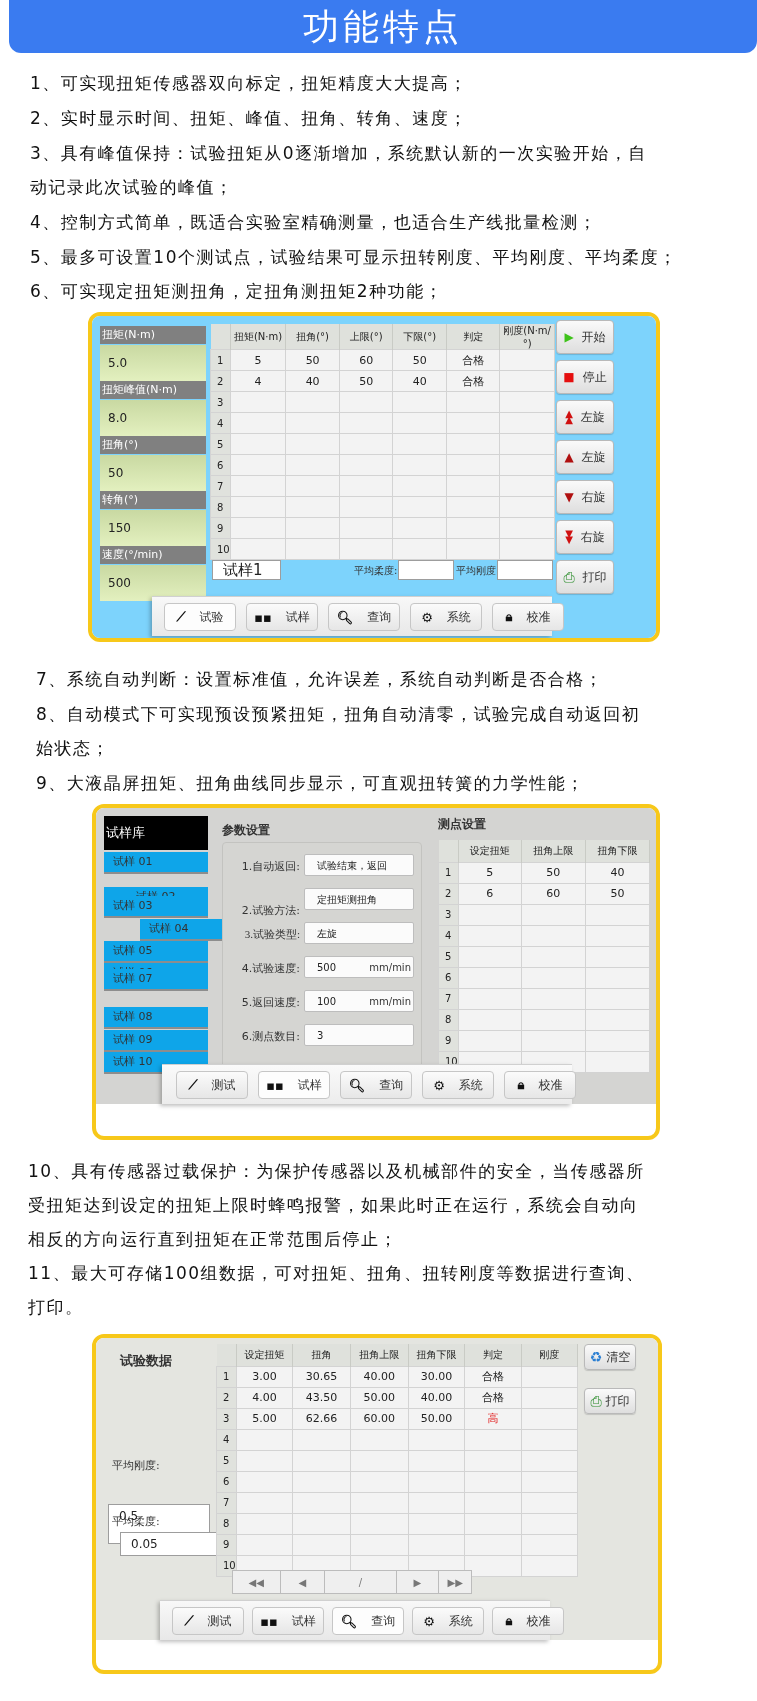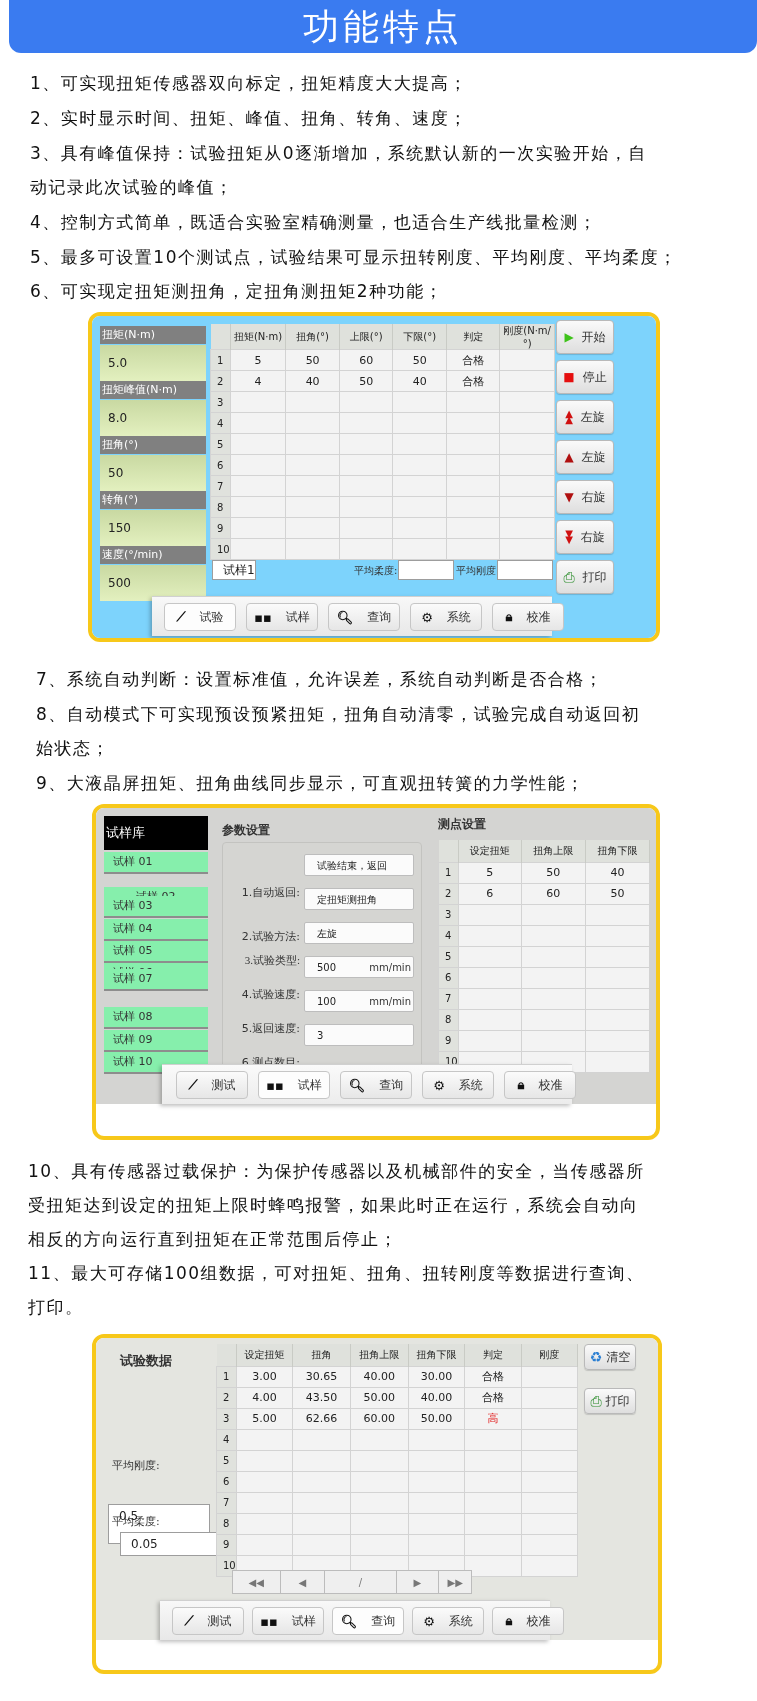--- a/index.html
+++ b/index.html
@@ -51,24 +51,24 @@
   .nico { font-size: 13px; font-weight: bold; color: #111; }
 
   
   .rl { position: absolute; left: 8px; width: 106px; height: 18px; background: #808080; color: #fff; font-size: 11px; line-height: 18px; padding-left: 2px; }
   .rv { position: absolute; left: 8px; width: 106px; background: linear-gradient(#c9d9a2, #e3f0bf); color: #222; font-size: 12px; padding-left: 8px; }
   .inputbox { position: absolute; background: #fff; border: 1px solid #9d9d9d; font-size: 10px; color: #222; padding-left: 10px; }
   .lbl { position: absolute; font-size: 10px; color: #333; }
 
   
   .lib-head { position: absolute; left: 8px; top: 8px; width: 104px; height: 34px; background: #000; color: #fff; font-size: 13px; line-height: 34px; padding-left: 2px; }
-  .lib-item { position: absolute; left: 8px; width: 104px; height: 22px; background: #86efac; border-bottom: 2px solid #8d8d8d; font-size: 11px; line-height: 20px; padding-left: 9px; color: #333; }
+  .lib-item { position: absolute; left: 8px; width: 104px; height: 22px; background: #0ea5e9; border-bottom: 2px solid #8d8d8d; font-size: 11px; line-height: 20px; padding-left: 9px; color: #333; }
   .sec-title { position: absolute; font-size: 12px; font-weight: bold; color: #333; }
   .param-box { position: absolute; background: #d5d5d2; border: 1px solid #c3c3c0; border-radius: 4px; }
-  .plabel { position: absolute; font-size: 11px; color: #333; text-align: right; width: 90px; margin-top: 26px; }
+  .plabel { position: absolute; font-size: 11px; color: #333; text-align: right; width: 90px; }
   .pfield { position: absolute; background: #fbfbfb; border: 1px solid #bdbdbd; border-radius: 2px; font-size: 10px; color: #222; padding-left: 12px; line-height: 22px; height: 22px; width: 110px; }
   .unit { position: absolute; right: 2px; font-size: 10px; color: #333; }
 
   
   .pager { position: absolute; height: 24px; display: flex; border: 1px solid #bcbcbc; background: #efefef; }
   .pager div { border-right: 1px solid #bcbcbc; display: flex; align-items: center; justify-content: center; font-size: 10px; color: #777; }
   .pager div:last-child { border-right: none; }
 </style>
 </head>
 <body>
@@ -196,21 +196,21 @@
             <td></td>
             <td></td>
             <td></td>
             <td></td>
             <td></td>
             <td></td>
           </tr>
         </tbody>
     </table>
 
-    <div class="inputbox" style="left:120px; top:244px; width:44px; height:20px; line-height:18px; font-size:12px;">试样1</div>
+    <div class="inputbox" style="left:120px; top:244px; width:69px; height:20px; line-height:18px; font-size:15px;">试样1</div>
     <div class="lbl" style="left:262px; top:248px;">平均柔度:</div>
     <div class="inputbox" style="left:306px; top:244px; width:56px; height:20px;"></div>
     <div class="lbl" style="left:364px; top:248px;">平均刚度:</div>
     <div class="inputbox" style="left:405px; top:244px; width:56px; height:20px;"></div>
 
     <div class="sbtn" style="left:464px; top:4px;">
         <span class="ico" style="color:#3ec31a">▶</span>
         <span>开始</span>
       </div>
     <div class="sbtn" style="left:464px; top:44px;">
@@ -268,21 +268,21 @@
 <div class="feature" style="top:737px; left:36px">始状态；</div>
 <div class="feature" style="top:772px; left:36px">9、大液晶屏扭矩、扭角曲线同步显示，可直观扭转簧的力学性能；</div>
 
 <div class="panel" style="left:92px; top:804px; width:568px; height:336px;">
   <div class="inner" style="left:0; top:0; width:656px; height:296px; background:#d4d4d2;">
     <div class="lib-head">试样库</div>
     <div id="lib-list">
         <div class="lib-item" style="top: 44px;">试样 01</div>
         <div class="lib-item" style="top: 79px; padding-left: 32px;">试样 02</div>
         <div class="lib-item" style="top: 88.4px;">试样 03</div>
-        <div class="lib-item" style="top: 110.6px;">试样 04</div>
+        <div class="lib-item" style="top: 110.6px; margin-left: 36px;">试样 04</div>
         <div class="lib-item" style="top: 132.8px;">试样 05</div>
         <div class="lib-item" style="top: 155px;">试样 06</div>
         <div class="lib-item" style="top: 161px;">试样 07</div>
         <div class="lib-item" style="top: 199.4px;">试样 08</div>
         <div class="lib-item" style="top: 221.6px;">试样 09</div>
         <div class="lib-item" style="top: 243.8px;">试样 10</div>
       </div>
 
     <div class="sec-title" style="left:126px; top:14px;">参数设置</div>
     <div class="param-box" style="left:126px; top:34px; width:200px; height:248px;"></div>

